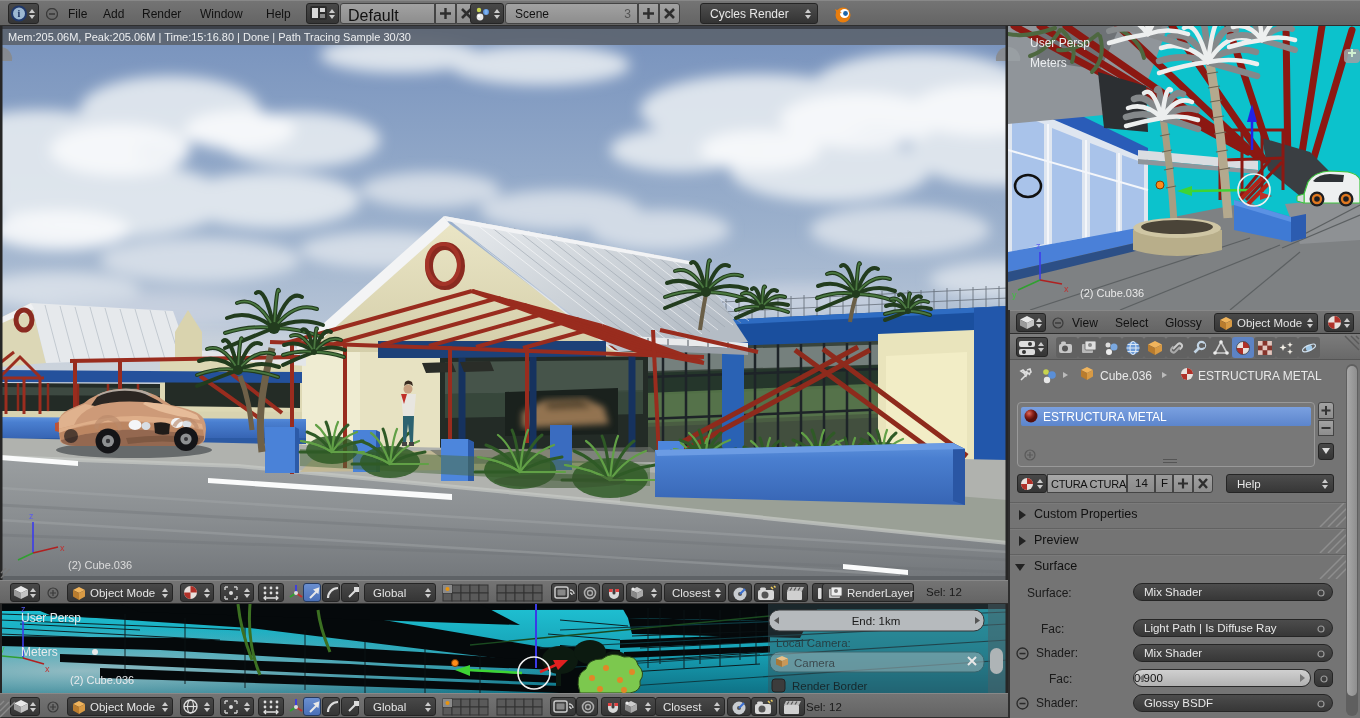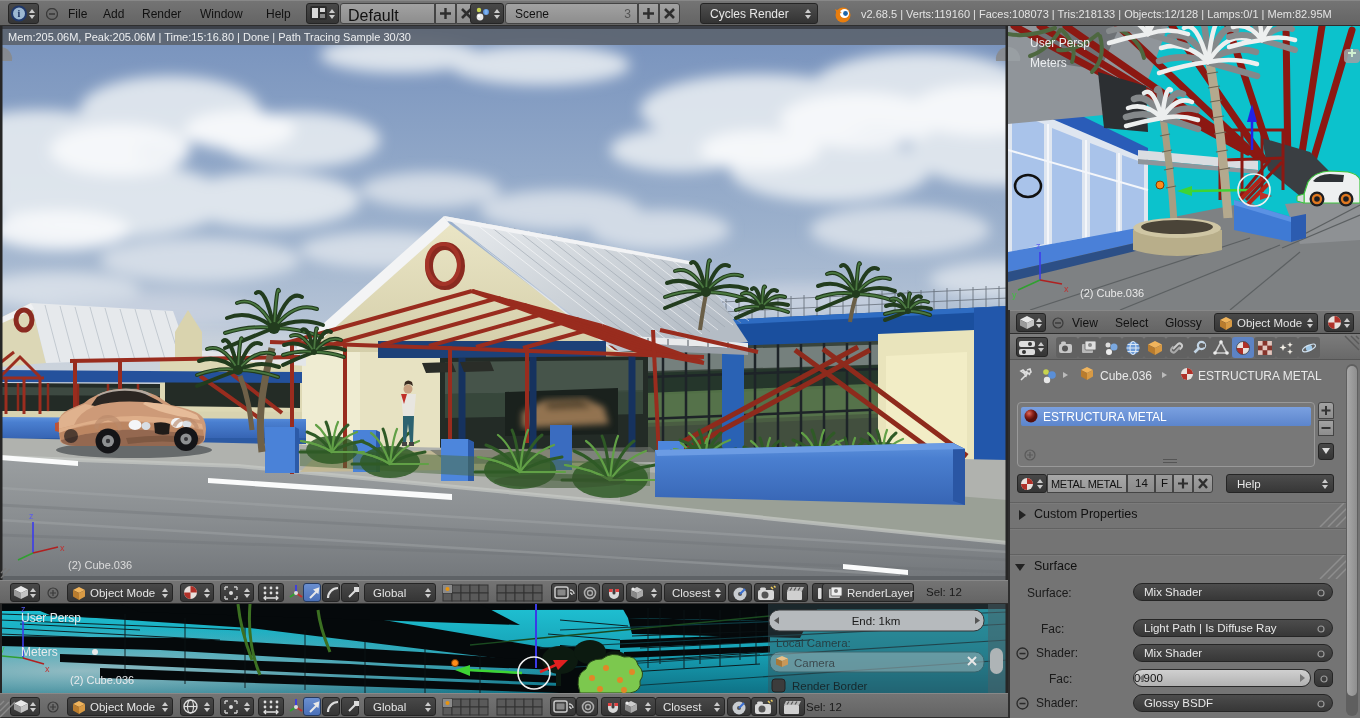--- a/index.html
+++ b/index.html
@@ -90,21 +90,20 @@
           <b></b>
           <i></i>
         </span>
     </div>
     <svg class="abs" style="left:833px;top:3px" width="20" height="20">
       <circle cx="10" cy="11" r="7.5" fill="#e87d0d"></circle>
       <circle cx="11.5" cy="9.5" r="4.6" fill="#fff"></circle>
       <circle cx="12.5" cy="9.5" r="2.4" fill="#1f65a7"></circle>
       <path d="M2 5 L9 9 L4 10 Z" fill="#e87d0d"></path>
     </svg>
-    <span class="abs wtxt" style="left:861px;top:7px;white-space:nowrap">v2.68.5 | Verts:119160 | Faces:108073 | Tris:218133 | Objects:12/128 | Lamps:0/1 | Mem:82.95M</span>
   </div>
 
   <svg class="abs" id="render" style="left:0;top:26px" width="1008" height="554" viewBox="0 26 1008 554">
     <defs>
       <linearGradient id="sky" x1="0" y1="26" x2="0" y2="470" gradientUnits="userSpaceOnUse">
         <stop offset="0" stop-color="#7792bd"></stop>
           <stop offset=".45" stop-color="#9bb0cc"></stop>
           <stop offset=".8" stop-color="#c6d0dc"></stop>
           <stop offset="1" stop-color="#d8dde2"></stop>
       </linearGradient>
@@ -1217,21 +1216,21 @@
           <circle cx="7" cy="7" r="6" fill="#e8e0dc"></circle>
           <path d="M7 1 A6 6 0 0 1 13 7 L7 7 Z" fill="#b03028"></path>
           <path d="M7 13 A6 6 0 0 1 1 7 L7 7 Z" fill="#b03028"></path>
         </svg>
       <span class="updn">
           <b></b>
           <i></i>
         </span>
     </div>
     <div class="lbtn" style="left:39px;top:140px;width:80px;height:19px;border-radius:0;background:linear-gradient(#a8a8a8,#969696)">
-        <span style="position:absolute;left:3px;top:3px;font-size:11px;letter-spacing:-.3px;white-space:nowrap">METAL METAL</span>
+        <span style="position:absolute;left:3px;top:3px;font-size:11px;letter-spacing:-.3px;white-space:nowrap">CTURA CTURA</span>
       </div>
     <div class="lbtn" style="left:119px;top:140px;width:28px;height:19px;border-radius:0;background:linear-gradient(#9a9a9a,#8a8a8a)">
         <span style="position:absolute;left:7px;top:2px;font-size:11.5px">14</span>
       </div>
     <div class="lbtn" style="left:147px;top:140px;width:18px;height:19px;border-radius:0;background:linear-gradient(#9a9a9a,#8a8a8a)">
         <span style="position:absolute;left:5px;top:2px;font-size:11.5px">F</span>
       </div>
     <div class="lbtn" style="left:165px;top:140px;width:20px;height:19px;border-radius:0"><svg width="18" height="17">
           <path d="M9 3.5v10M4 8.5h10" stroke="#2e2e2e" stroke-width="2.2"></path>
         </svg></div>
@@ -1252,20 +1251,31 @@
           <polygon points="3,1 10,6 3,11" fill="#222"></polygon>
         </svg>
       <span class="abs" style="left:26px;top:5px;font-size:12.5px;color:#111">Custom Properties</span>
       <svg width="28" height="24" style="position:absolute;right:2px;top:1px" stroke="#8e8e8e" stroke-width="1.5">
           <line x1="2" y1="24" x2="26" y2="0"></line>
           <line x1="10" y1="24" x2="34" y2="0"></line>
           <line x1="18" y1="24" x2="42" y2="0"></line>
         </svg>
     </div>
     <div class="abs" style="left:0;top:194px;width:340px;height:2px;background:linear-gradient(#555,#888)"></div>
+    <div class="abs" style="left:0;top:194px;width:340px;height:26px">
+      <svg width="12" height="12" style="position:absolute;left:8px;top:7px">
+          <polygon points="3,1 10,6 3,11" fill="#222"></polygon>
+        </svg>
+      <span class="abs" style="left:26px;top:5px;font-size:12.5px;color:#111">Preview</span>
+      <svg width="28" height="24" style="position:absolute;right:2px;top:1px" stroke="#8e8e8e" stroke-width="1.5">
+          <line x1="2" y1="24" x2="26" y2="0"></line>
+          <line x1="10" y1="24" x2="34" y2="0"></line>
+          <line x1="18" y1="24" x2="42" y2="0"></line>
+        </svg>
+    </div>
     <div class="abs" style="left:0;top:220px;width:340px;height:2px;background:linear-gradient(#555,#888)"></div>
     <div class="abs" style="left:0;top:220px;width:340px;height:26px">
       <svg width="12" height="12" style="position:absolute;left:6px;top:8px">
           <polygon points="1,2 11,2 6,9" fill="#222"></polygon>
         </svg>
       <span class="abs" style="left:26px;top:5px;font-size:12.5px;color:#111">Surface</span>
       <svg width="28" height="24" style="position:absolute;right:2px;top:1px" stroke="#8e8e8e" stroke-width="1.5">
           <line x1="2" y1="24" x2="26" y2="0"></line>
           <line x1="10" y1="24" x2="34" y2="0"></line>
           <line x1="18" y1="24" x2="42" y2="0"></line>

